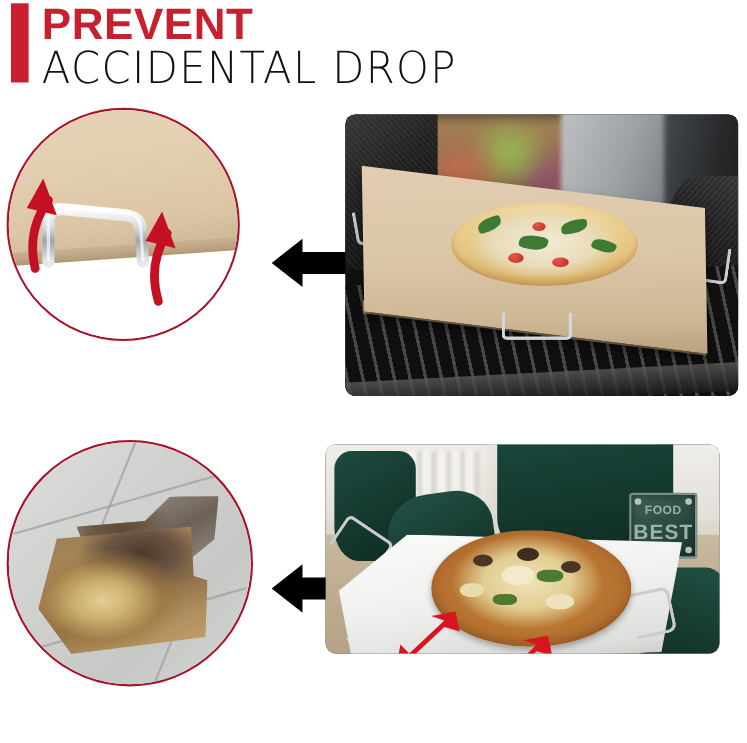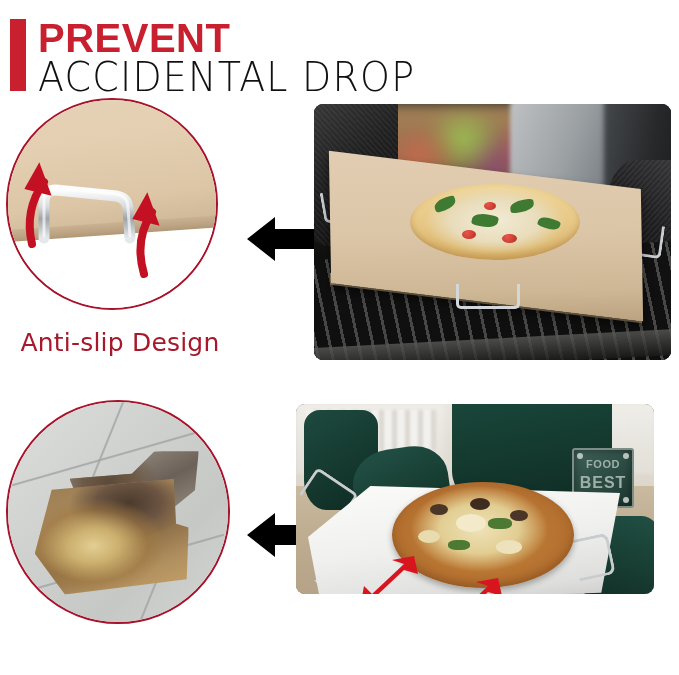--- a/index.html
+++ b/index.html
@@ -7,21 +7,21 @@
   body{
     width:679px;height:675px;
     background:#ffffff;
     font-family:"Liberation Sans", sans-serif;
     overflow:hidden;
     position:relative;
   }
   .page{position:absolute;inset:0;}
 
   
-  .header{position:absolute;left:0;top:16px;width:567px;height:88px;}
+  .header{position:absolute;left:0;top:0;width:567px;height:88px;}
   .header-bar{
     position:absolute;left:10px;top:3px;width:16px;height:72px;
     background:#C8202E;
   }
   .header-line1{
     position:absolute;left:38px;top:1px;
     font-size:40px;font-weight:bold;letter-spacing:0.5px;
     color:#C8202E;line-height:42px;
     font-family:"Liberation Sans", sans-serif;
   }
@@ -256,21 +256,21 @@
     position:absolute;left:276px;top:44px;width:58px;height:56px;
     background:linear-gradient(150deg,#3F6258 0%,#2A4A41 55%,#1C362E 100%);
     border:2px solid #7E8D86;border-radius:3px;
     box-shadow:inset 0 0 8px rgba(0,0,0,.45);
   }
   .p2-badge-t1,.p2-badge-t2{
     position:absolute;left:0;width:100%;text-align:center;
     color:#9FB0A8;font-family:"Liberation Sans", sans-serif;font-weight:bold;
   }
   .p2-badge-t1{top:8px;font-size:11px;letter-spacing:.5px;}
-  .p2-badge-t2{top:24px;font-size:16px;letter-spacing:1px;}
+  .p2-badge-t2{top:24px;font-size:19px;letter-spacing:1px;}
   .p2-rivet{position:absolute;width:6px;height:6px;border-radius:50%;background:#B9C3BD;}
   .p2-stone{
     position:absolute;left:12px;top:82px;width:312px;height:116px;
     background:linear-gradient(172deg,#FBFBFA 0%,#F0F0EF 48%,#DEDEDC 82%,#C7C7C5 100%);
     clip-path:polygon(20% 0%, 100% 6%, 94% 92%, 4% 100%, 0% 44%);
     box-shadow:0 6px 10px rgba(0,0,0,.28);
   }
   .p2-stone-edge{
     position:absolute;left:12px;top:176px;width:300px;height:14px;
     background:linear-gradient(180deg,#D2D2D0 0%,#AEAEAC 100%);
@@ -339,21 +339,20 @@
       </svg>
     </div>
 
     <div class="arrow-curve" id="arrow-curve-right">
       <svg viewBox="0 0 50 90" width="50" height="90">
         <path d="M16 86 Q6 52 24 24" fill="none" stroke="#C31022" stroke-width="8" stroke-linecap="round"></path>
         <path d="M14 6 L36 34 L8 36 Z" fill="#C31022" transform="rotate(18 22 22)"></path>
       </svg>
     </div>
   </div>
-  <div class="circle-caption" id="caption-top">Anti-slip Design</div>
 
   <div class="circle" id="circle-bottom">
     <div class="tile-floor">
       <div class="tile-line" style="left:0;top:52px;width:100%;height:2px;transform:rotate(-16deg);"></div>
       <div class="tile-line" style="left:0;top:162px;width:100%;height:2px;transform:rotate(-16deg);"></div>
       <div class="tile-line" style="left:96px;top:-30px;width:2px;height:150px;transform:rotate(22deg);"></div>
       <div class="tile-line" style="left:146px;top:118px;width:2px;height:130px;transform:rotate(22deg);"></div>
     </div>
     <div class="dirty-peel"></div>
     <div class="dirty-stone"></div>

